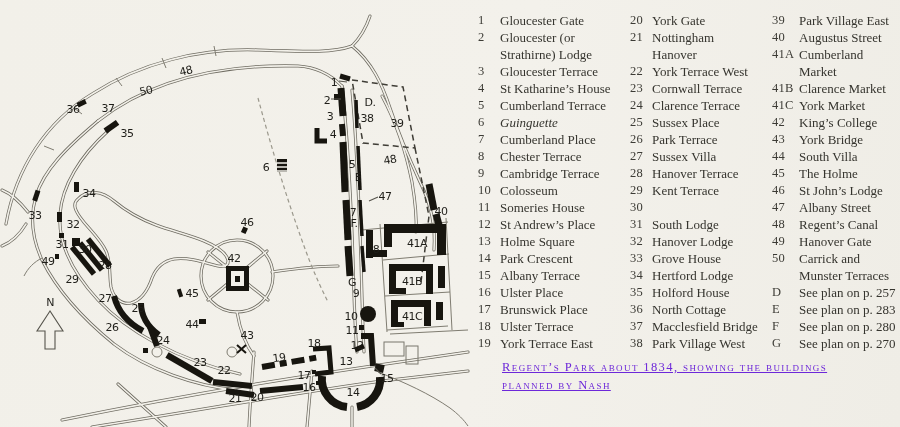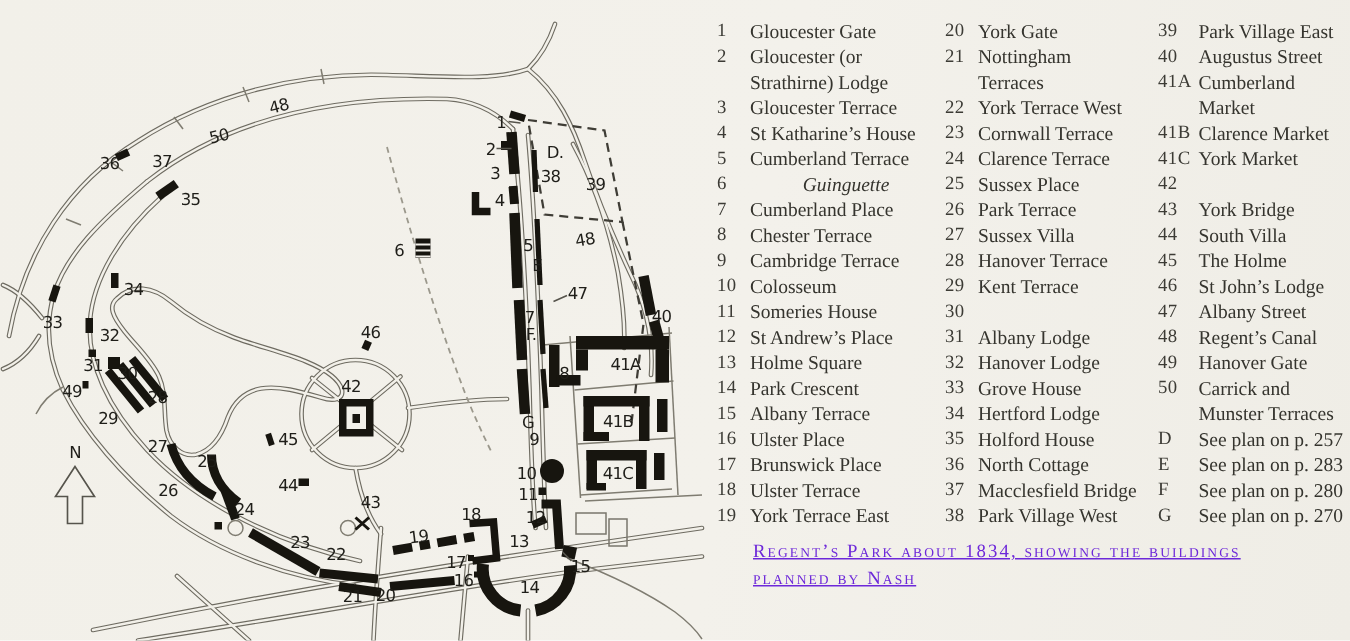--- a/index.html
+++ b/index.html
@@ -12,21 +12,21 @@
   
   .legend{position:absolute;left:478px;top:12px;width:420px;}
   .legend-col{position:absolute;top:0;}
   .legend-col.c1{left:0;width:150px;}
   .legend-col.c2{left:152px;width:140px;}
   .legend-col.c3{left:294px;width:128px;}
   .lg-row{display:flex;align-items:flex-start;font-size:13px;line-height:17px;}
   .lg-num{flex:none;width:22px;font-size:12.5px;color:#3c3b35;letter-spacing:.3px;}
   .c3 .lg-num{width:27px;}
   .lg-label{flex:1;color:#35342e;font-family:Liberation Serif, serif;}
-  .lg-label.it{font-style:italic;text-align:center;}
+  .lg-label.it{font-style:italic;}
   .lg-wrap{display:block;}
   
   .caption{
     position:absolute;left:502px;top:358px;width:410px;
     font-variant-caps:small-caps;font-size:12.5px;line-height:18px;
     letter-spacing:1.4px;color:#6d28d9;text-decoration:underline;
   }
   
   .map{position:absolute;left:0;top:0;}
   .rd-casing{stroke:#6e6b61;stroke-width:3.1;fill:none;stroke-linecap:round;}
@@ -340,21 +340,21 @@
         <span class="lg-label">York Terrace East</span>
       </div>
     </div>
   <div class="legend-col c2">
       <div class="lg-row">
         <span class="lg-num">20</span>
         <span class="lg-label">York Gate</span>
       </div>
       <div class="lg-row">
         <span class="lg-num">21</span>
-        <span class="lg-label">Nottingham<span class="lg-wrap">Terraces</span></span>
+        <span class="lg-label">Nottingham<span class="lg-wrap">Hanover</span></span>
       </div>
       <div class="lg-row">
         <span class="lg-num">22</span>
         <span class="lg-label">York Terrace West</span>
       </div>
       <div class="lg-row">
         <span class="lg-num">23</span>
         <span class="lg-label">Cornwall Terrace</span>
       </div>
       <div class="lg-row">
@@ -379,21 +379,21 @@
       </div>
       <div class="lg-row">
         <span class="lg-num">29</span>
         <span class="lg-label">Kent Terrace</span>
       </div>
       <div class="lg-row">
         <span class="lg-num">30</span>
       </div>
       <div class="lg-row">
         <span class="lg-num">31</span>
-        <span class="lg-label">Albany Lodge</span>
+        <span class="lg-label">South Lodge</span>
       </div>
       <div class="lg-row">
         <span class="lg-num">32</span>
         <span class="lg-label">Hanover Lodge</span>
       </div>
       <div class="lg-row">
         <span class="lg-num">33</span>
         <span class="lg-label">Grove House</span>
       </div>
       <div class="lg-row">
@@ -433,20 +433,21 @@
       <div class="lg-row">
         <span class="lg-num">41B</span>
         <span class="lg-label">Clarence Market</span>
       </div>
       <div class="lg-row">
         <span class="lg-num">41C</span>
         <span class="lg-label">York Market</span>
       </div>
       <div class="lg-row">
         <span class="lg-num">42</span>
+        <span class="lg-label">King’s College</span>
       </div>
       <div class="lg-row">
         <span class="lg-num">43</span>
         <span class="lg-label">York Bridge</span>
       </div>
       <div class="lg-row">
         <span class="lg-num">44</span>
         <span class="lg-label">South Villa</span>
       </div>
       <div class="lg-row">

